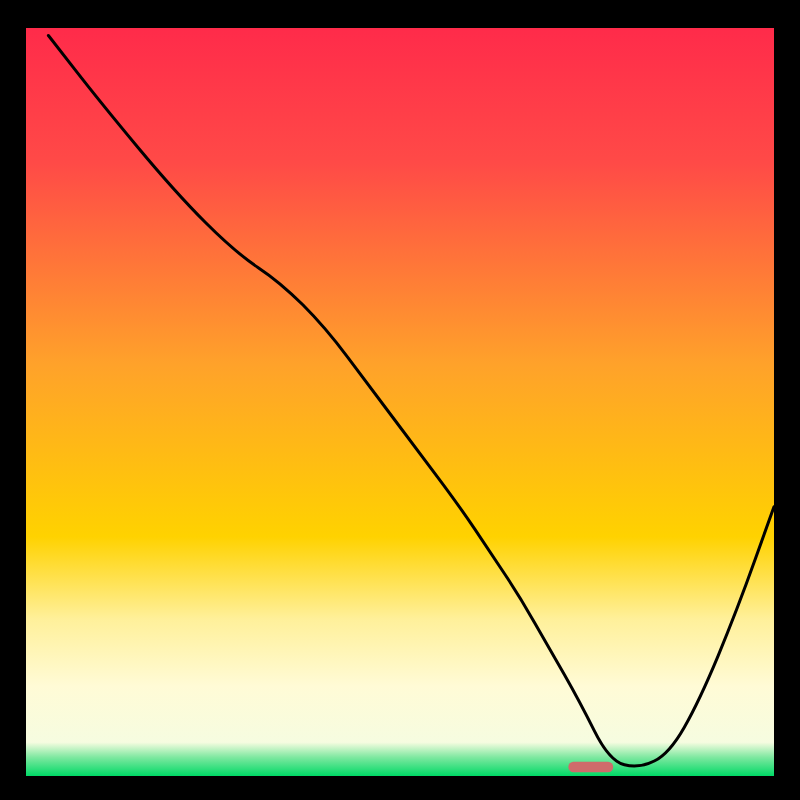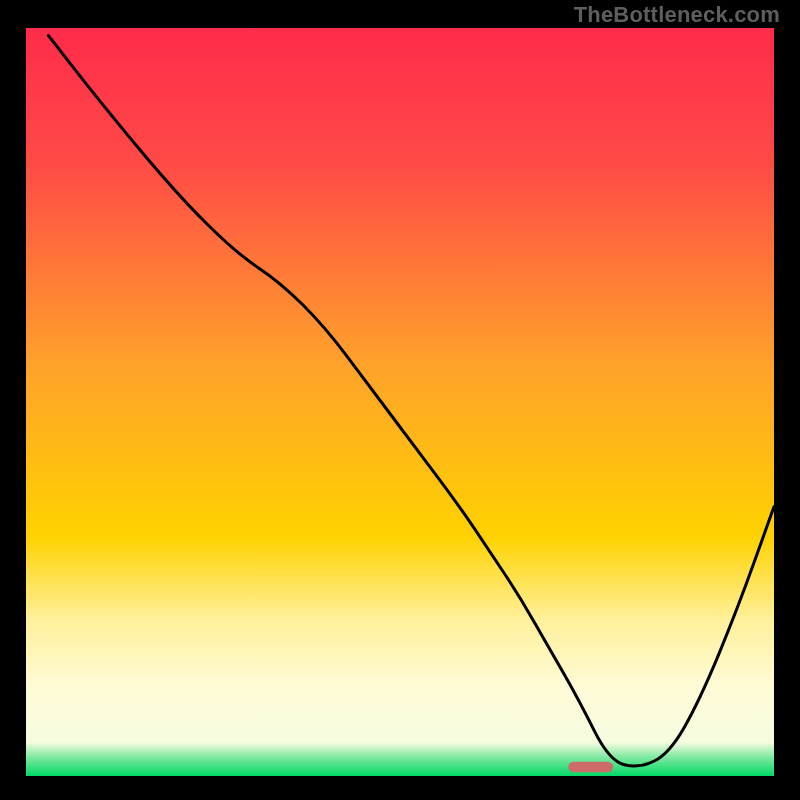--- a/index.html
+++ b/index.html
@@ -32,21 +32,20 @@
     top: 0;
     width: 800px;
     height: 800px;
     display: block;
   }
 </style>
 </head>
 <body>
 
 <div class="canvas">
-  <div class="watermark">TheBottleneck.com</div>
 
   <svg class="plot" viewBox="0 0 800 800" preserveAspectRatio="none">
     <defs>
       <linearGradient id="bgGrad" x1="0" y1="0" x2="0" y2="1">
         <stop id="gstop0" offset="0%" stop-color="#ff2b4a"></stop>
         <stop id="gstop1" offset="18%" stop-color="#ff4a47"></stop>
         <stop id="gstop2" offset="45%" stop-color="#ffa22a"></stop>
         <stop id="gstop3" offset="68%" stop-color="#ffd200"></stop>
         <stop id="gstop4" offset="79%" stop-color="#fff09a"></stop>
         <stop id="gstop5" offset="88%" stop-color="#fffbd6"></stop>

